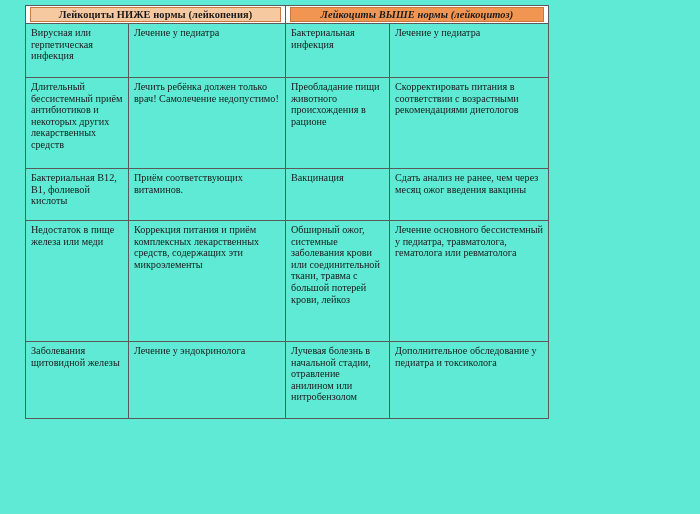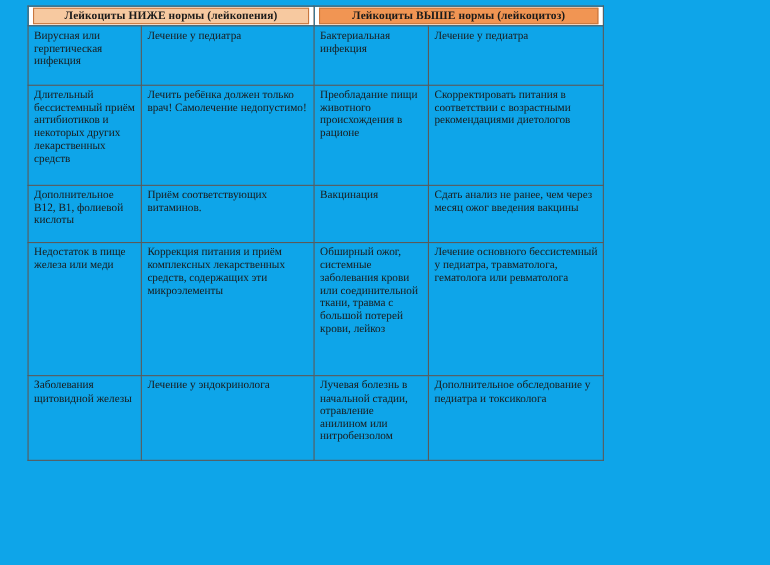--- a/index.html
+++ b/index.html
@@ -12,21 +12,21 @@
     height: 514px;
     overflow: hidden;
     font-family: "Liberation Serif", "DejaVu Serif", serif;
     color: #1a1a1a;
   }
 
   .page {
     position: relative;
     width: 700px;
     height: 514px;
-    background: #0ea5e9;
+    background: #5eead4;
     box-sizing: border-box;
     padding-left: 25px;
     padding-top: 5px;
   }
 
   table.wbc-table {
     border-collapse: collapse;
     table-layout: fixed;
     width: 523px;
     border: 1px solid #4a4a4a;
@@ -69,20 +69,21 @@
     letter-spacing: 0.1px;
     color: #1a1a1a;
     border: 1px solid #c8773f;
     box-sizing: border-box;
   }
   .banner-low .banner-inner {
     background: #f7c9a0;
   }
   .banner-high .banner-inner {
     background: #f19553;
+    font-style: italic;
   }
 
   
   .subhead {
     text-align: center !important;
     font-weight: bold;
     font-size: 10.6px;
     padding-top: 3px !important;
     padding-bottom: 3px !important;
     background: #ffffff;
@@ -128,21 +129,21 @@
 
 
       <tr class="r3">
         <td>Длительный бессистемный приём антибиотиков и некоторых других лекарственных средств</td>
         <td>Лечить ребёнка должен только врач! Самолечение недопустимо!</td>
         <td>Преобладание пищи животного происхождения в рационе</td>
         <td>Скорректировать питания в соответствии с возрастными рекомендациями диетологов</td>
       </tr>
 
       <tr class="r4">
-        <td>Дополнительное В12, В1, фолиевой кислоты</td>
+        <td>Бактериальная В12, В1, фолиевой кислоты</td>
         <td>Приём соответствующих витаминов.</td>
         <td>Вакцинация</td>
         <td>Сдать анализ не ранее, чем через месяц ожог введения вакцины</td>
       </tr>
 
       <tr class="r5">
         <td>Недостаток в пище железа или меди</td>
         <td>Коррекция питания и приём комплексных лекарственных средств, содержащих эти микроэлементы</td>
         <td>Обширный ожог, системные заболевания крови или соединительной ткани, травма с большой потерей крови, лейкоз</td>
         <td>Лечение основного бессистемный у педиатра, травматолога, гематолога или ревматолога</td>

